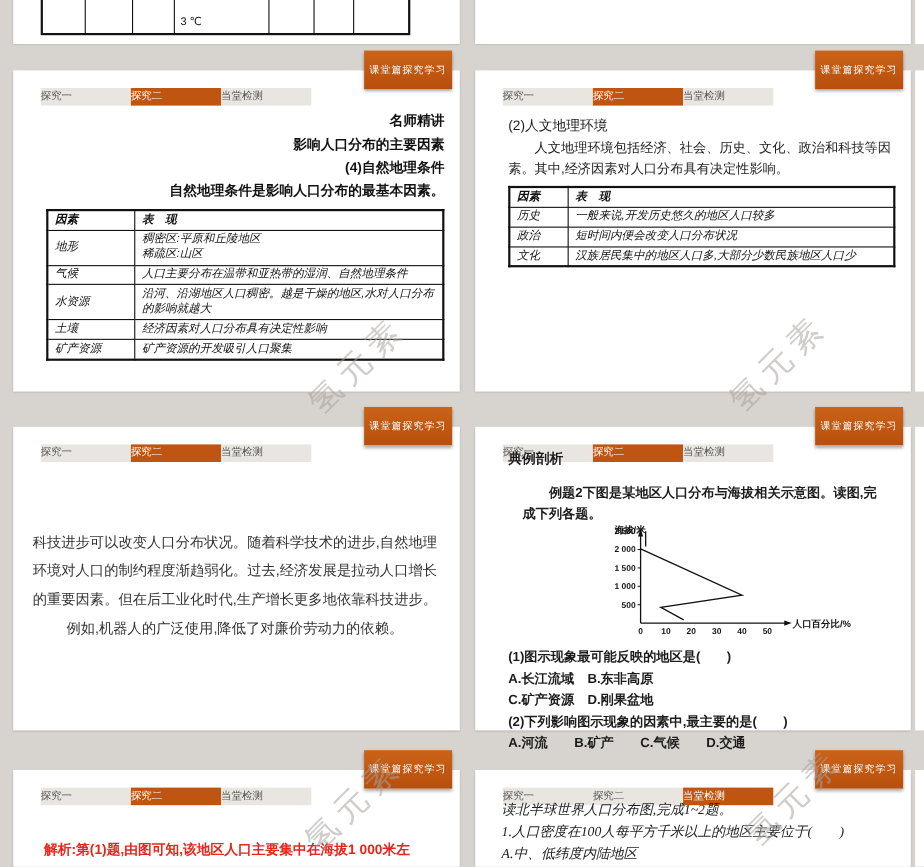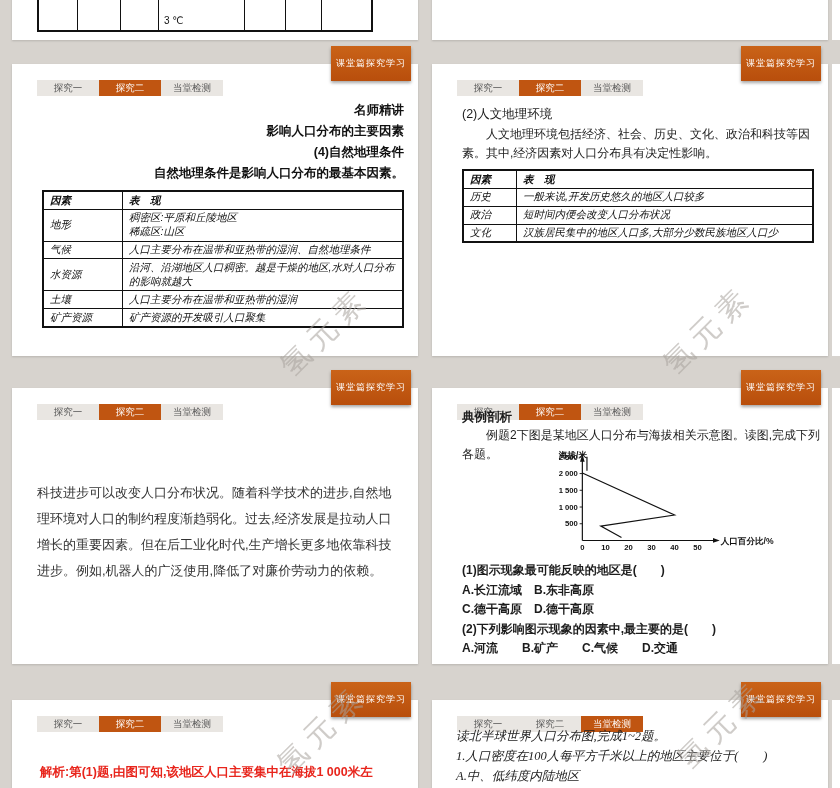--- a/index.html
+++ b/index.html
@@ -16,48 +16,48 @@
   .badge{
     position:absolute;top:-18px;right:7px;width:80px;height:35px;
     background:linear-gradient(180deg,#ca6318,#b84e0c);
     color:#fff;font-size:9px;letter-spacing:1px;
     display:flex;align-items:center;justify-content:center;
     box-shadow:0 2px 3px rgba(0,0,0,.35);
   }
 
   
   .tabs{position:absolute;top:16px;left:25px;display:flex;}
-  .tab{width:62px;height:16px;line-height:16px;text-align:center;
+  .tab{width:82px;height:16px;line-height:16px;
        font-size:9.5px;color:#555;background:#e9e6e2;}
   .tab.active{background:#c05511;color:#ffffff;}
 
   
   .s1-content{position:absolute;top:36px;left:30px;right:14px;}
   .hbold{font-weight:bold;font-size:12.5px;line-height:21px;color:#111;text-align:right;}
   .ftable{width:100%;border-collapse:collapse;border:2.5px solid #111;
           font-size:10.5px;line-height:1.32;color:#111;margin-top:6px;font-style:italic;}
   .ftable th,.ftable td{border:1px solid #111;padding:1.5px 6px;text-align:left;vertical-align:middle;}
   .ftable th{font-weight:bold;}
   .pre{white-space:pre-line;}
   .colf1{width:66px;}
   .colf2{width:40px;}
 
   
   .s2-content{position:absolute;top:40px;left:30px;right:14px;}
   .h-reg{font-size:12.5px;line-height:21px;}
   .para2{font-size:12px;line-height:19px;text-indent:2em;margin:0;}
 
   
-  .para3{position:absolute;top:92px;left:25px;right:15px;
-         font-size:13px;line-height:26px;color:#333;margin:0;}
+  .para3{position:absolute;top:92px;left:12px;right:15px;
+         font-size:13px;line-height:26px;color:#333;margin:0;text-align:center;}
 
   
   .s4-content{position:absolute;top:20px;left:30px;right:8px;}
   .h4{font-weight:bold;font-size:12.5px;line-height:18px;}
-  .intro4{font-weight:normal;font-size:12px;line-height:19px;text-indent:2em;margin:0;}
+  .intro4{font-weight:bold;font-size:12px;line-height:19px;text-indent:2em;margin:13px;}
   .chartbox{margin:-14px 0 2px 86px;}
   .qline{font-weight:bold;font-size:12px;line-height:19.5px;}
 
   
   .analysis{position:absolute;top:62px;left:28px;right:12px;
             color:#e8251c;font-weight:bold;font-size:12.5px;line-height:20px;}
 
   
   .s6-content{position:absolute;top:26px;left:24px;right:10px;
               font-family:"Liberation Serif","DejaVu Serif",serif;font-style:italic;
@@ -118,21 +118,21 @@
       <tr>
         <td>气候</td>
         <td>人口主要分布在温带和亚热带的湿润、自然地理条件</td>
       </tr>
       <tr>
         <td>水资源</td>
         <td>沿河、沿湖地区人口稠密。越是干燥的地区,水对人口分布的影响就越大</td>
       </tr>
       <tr>
         <td>土壤</td>
-        <td>人口主要分布在温带和亚热带的湿润</td>
+        <td>经济因素对人口分布具有决定性影响</td>
       </tr>
       <tr>
         <td>矿产资源</td>
         <td>矿产资源的开发吸引人口聚集</td>
       </tr>
     </tbody>
       </table>
   </div>
 </div>
 
@@ -212,21 +212,21 @@
           <text x="89" y="111" text-anchor="middle" font-size="8.5" font-weight="bold" fill="#111">20</text>
           <text x="114.5" y="111" text-anchor="middle" font-size="8.5" font-weight="bold" fill="#111">30</text>
           <text x="140" y="111" text-anchor="middle" font-size="8.5" font-weight="bold" fill="#111">40</text>
           <text x="165.5" y="111" text-anchor="middle" font-size="8.5" font-weight="bold" fill="#111">50</text>
           <polyline points="43.1,7.5 43.1,23.0" fill="none" stroke="#111" stroke-width="1.3"></polyline>
           <polyline points="38.0,25.3 140.0,71.9 58.4,84.1 81.3,96.7" fill="none" stroke="#111" stroke-width="1.3"></polyline>
         </svg>
     </div>
     <div class="qline">(1)图示现象最可能反映的地区是(　　)</div>
     <div class="qline">A.长江流域　B.东非高原</div>
-    <div class="qline">C.德干高原　D.德干高原</div>
+    <div class="qline">C.矿产资源　D.刚果盆地</div>
     <div class="qline">(2)下列影响图示现象的因素中,最主要的是(　　)</div>
     <div class="qline">A.河流　　B.矿产　　C.气候　　D.交通</div>
   </div>
 </div>
 
 <div class="slide" style="left:12px;top:700px;width:406px;height:292px;">
   <div class="badge">课堂篇探究学习</div>
   <div class="tabs">
     <div class="tab">探究一</div>
     <div class="tab active">探究二</div>

